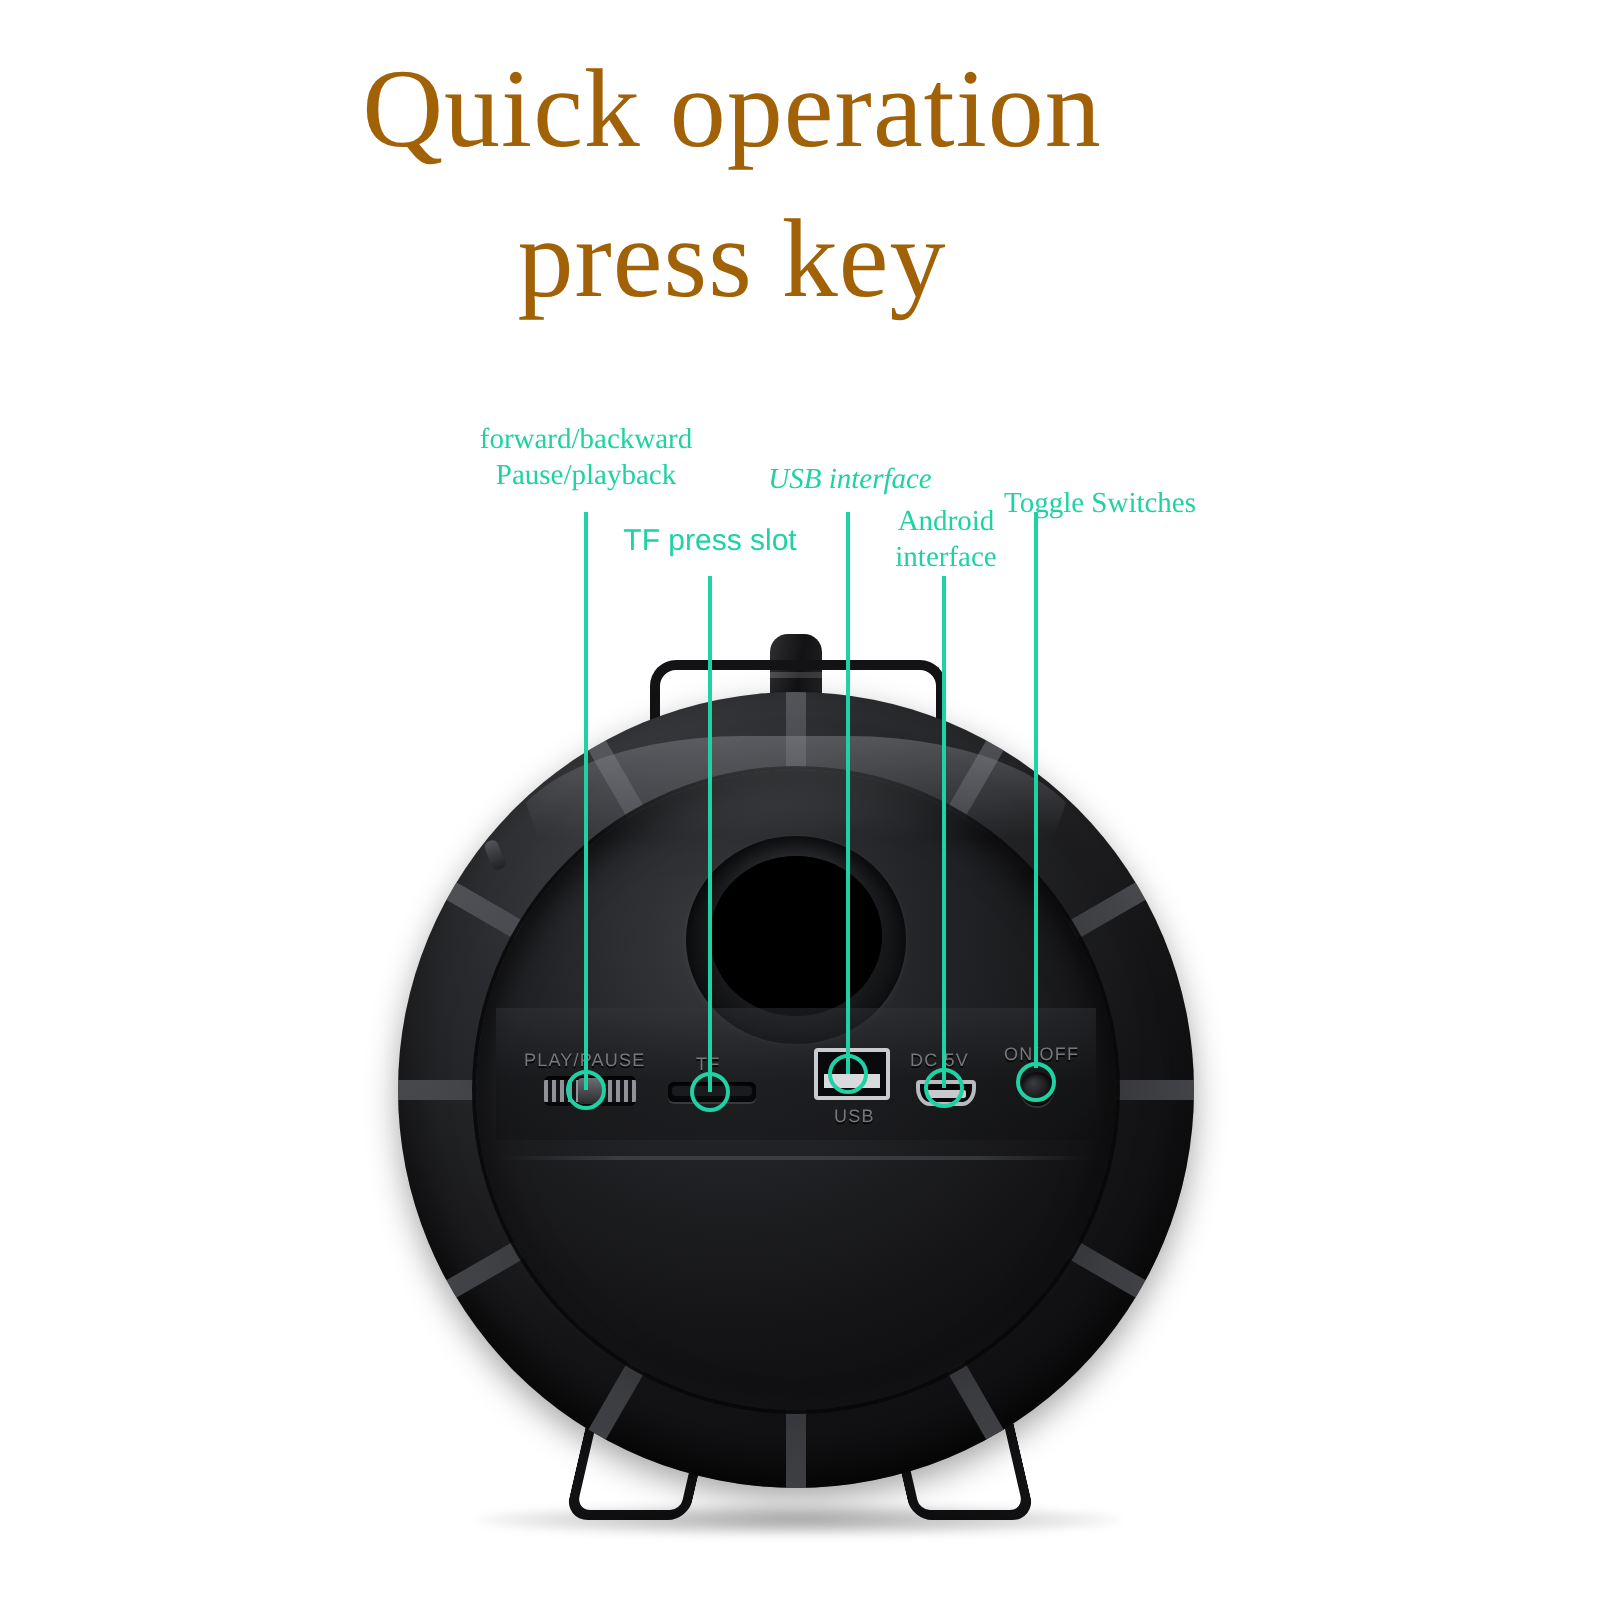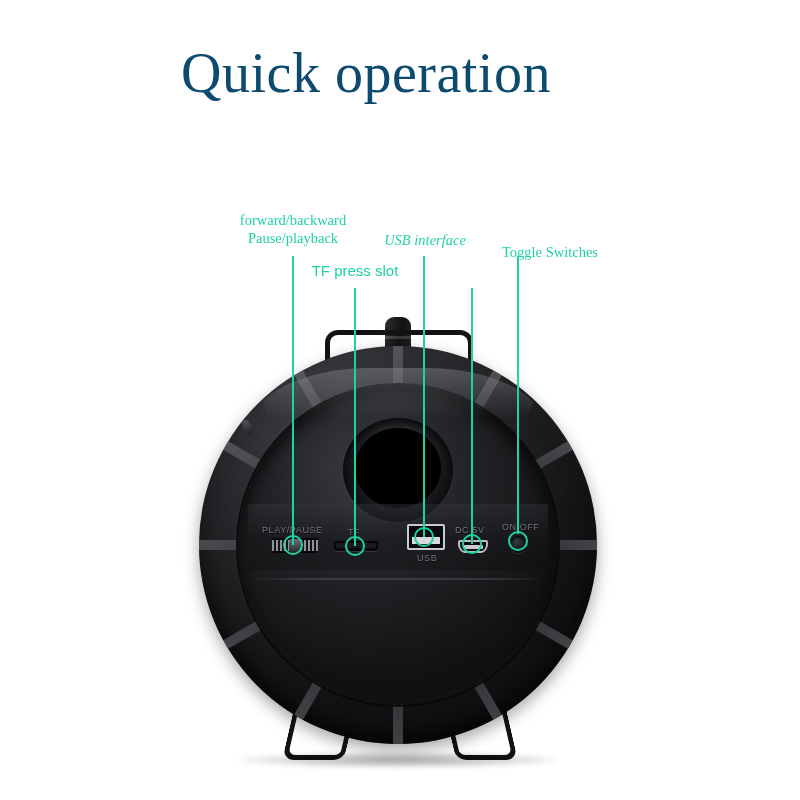--- a/index.html
+++ b/index.html
@@ -16,27 +16,26 @@
     font-family: "Liberation Serif", serif;
   }
 
   
   #title-block {
     position: absolute;
     left: 0;
     top: 18px;
     width: 732px;
     text-align: center;
-    color: #0c4a6e;
+    color: #a16207;
     font-family: "Liberation Serif", serif;
     font-size: 56px;
     line-height: 1.34;
     letter-spacing: 0.5px;
     font-weight: 400;
-    margin-top: 18px;
   }
   #title-block .tline { display: block; }
 
   
   .callout-label {
     position: absolute;
     color: #1ed2a4;
     font-family: "Liberation Serif", serif;
     font-size: 14.5px;
     line-height: 1.22;
@@ -376,20 +375,21 @@
     opacity: 0.8;
   }
 </style>
 </head>
 <body>
 
 <div id="page">
 
   <div id="title-block">
     <span class="tline">Quick operation</span>
+    <span class="tline">press key</span>
   </div>
 
   <div id="speaker">
 
     <div id="handle-knob"></div>
     <div id="handle-bar"></div>
 
     <div id="leg-left" class="leg"></div>
     <div id="leg-right" class="leg"></div>
 
@@ -446,20 +446,22 @@
   <div class="leader-dot" style="left:283px; top:535px;"></div>
 
   <div class="callout-label sans" style="left:295px; top:262px; width:120px;">TF press slot</div>
   <div class="leader" style="left:354px; top:288px; height:258px;"></div>
   <div class="leader-dot" style="left:345px; top:536px;"></div>
 
   <div class="callout-label" style="left:373px; top:232px; width:104px;font-style:italic;">USB interface</div>
   <div class="leader" style="left:423px; top:256px; height:281px;"></div>
   <div class="leader-dot" style="left:414px; top:527px;"></div>
 
+  <div class="callout-label" style="left:434px; top:253px; width:78px;">Android
+interface</div>
   <div class="leader" style="left:471px; top:288px; height:256px;"></div>
   <div class="leader-dot" style="left:462px; top:534px;"></div>
 
   <div class="callout-label" style="left:490px; top:244px; width:120px;">Toggle Switches</div>
   <div class="leader" style="left:517px; top:256px; height:278px;"></div>
   <div class="leader-dot" style="left:508px; top:531px;"></div>
 
 </div>
 
 </body></html>

